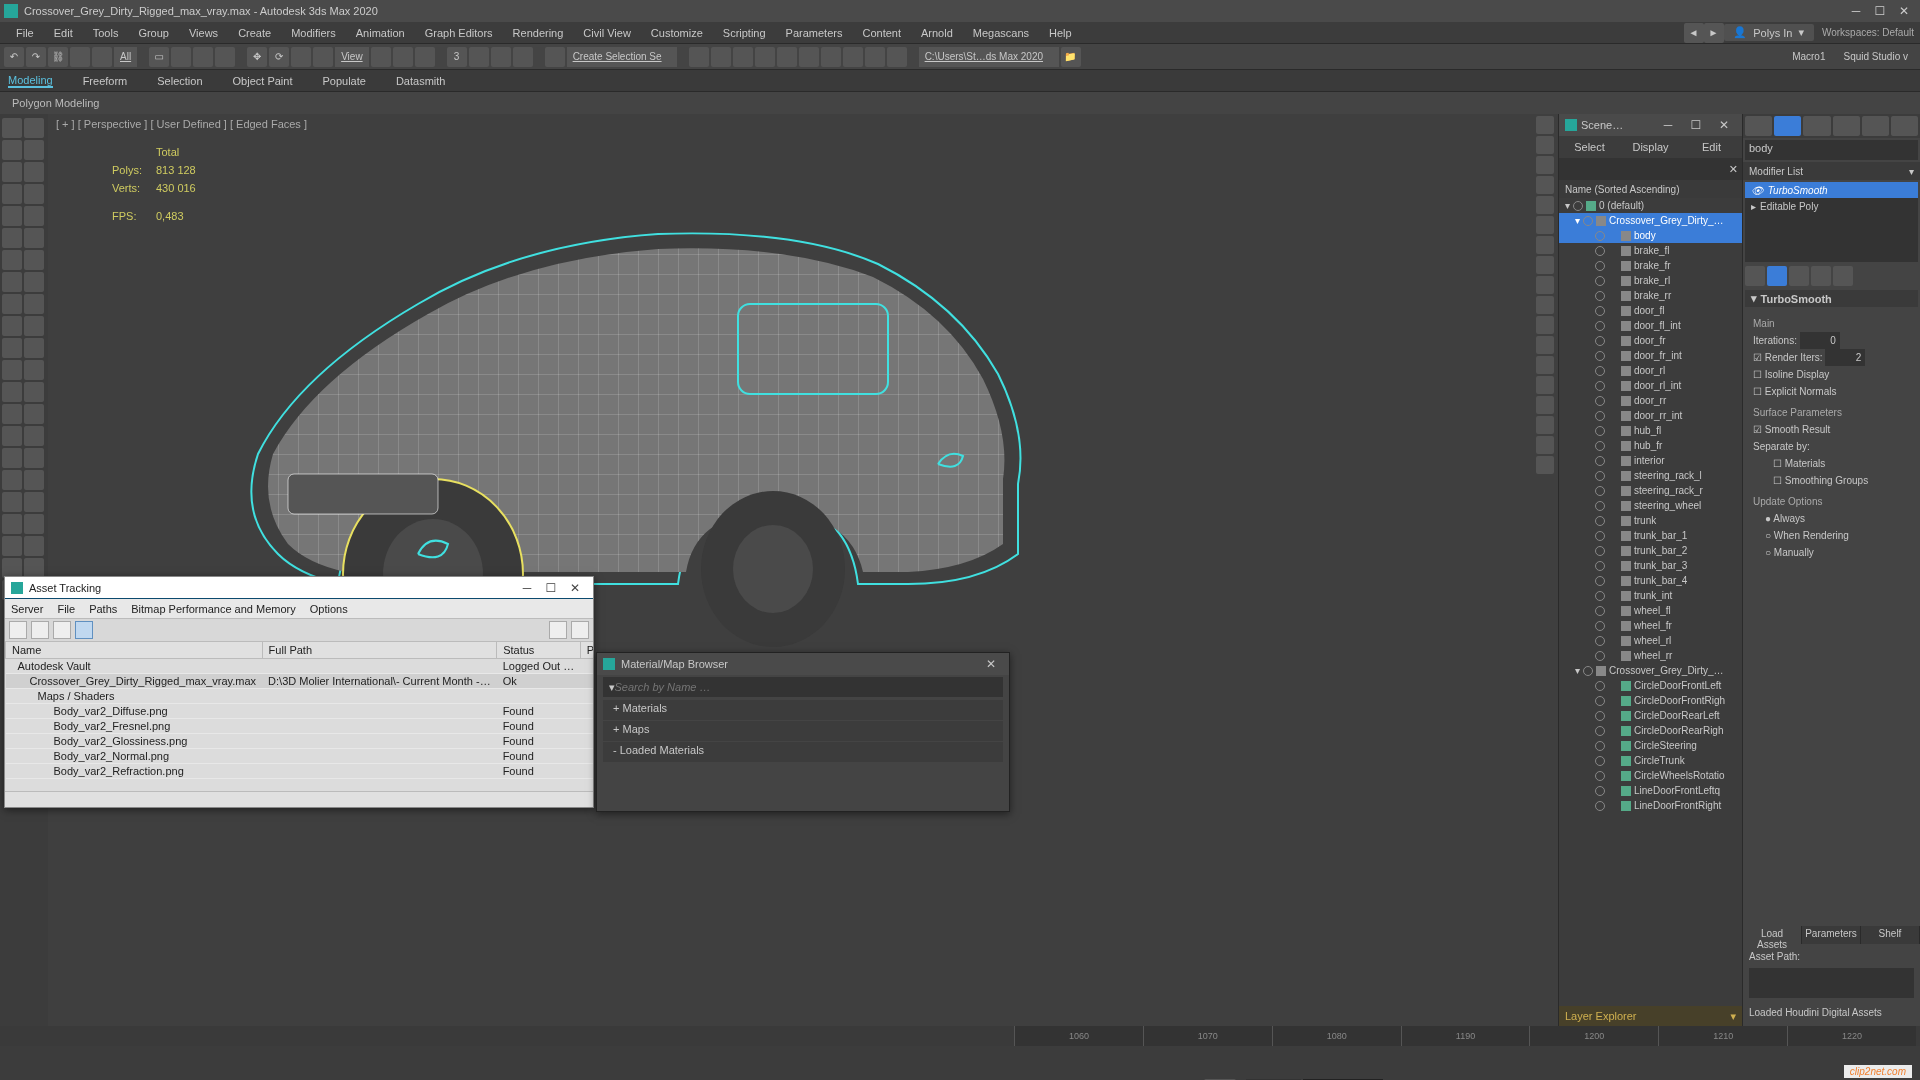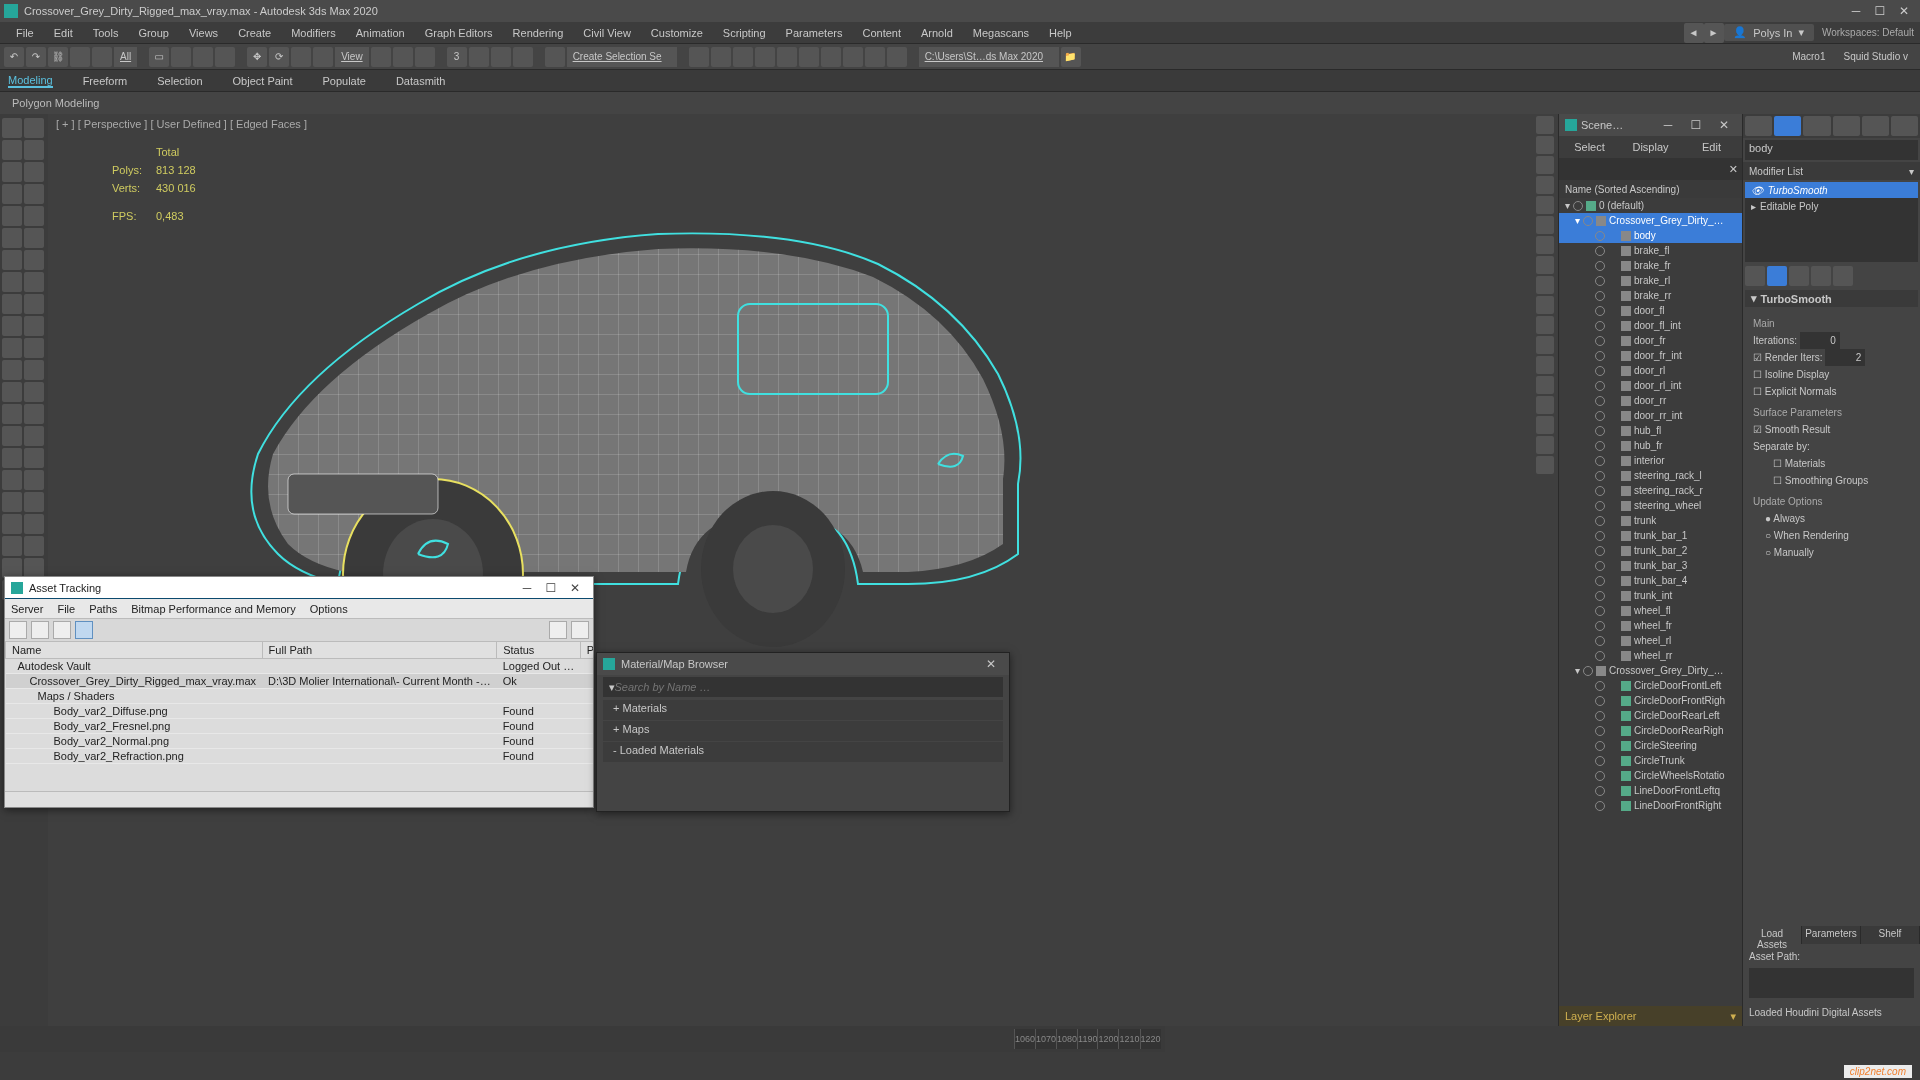--- a/index.html
+++ b/index.html
@@ -79,21 +79,21 @@
 .asset-table table { width:100%; border-collapse:collapse; }
 .asset-table th { background:#e0e0e0; text-align:left; padding:2px 6px; border:1px solid #bbb; font-weight:normal; }
 .asset-table td { padding:1px 6px; border-bottom:1px solid #e8e8e8; white-space:nowrap; overflow:hidden; }
 .asset-table tr.sel { background:#d0d0d0; }
 .asset-scroll { height:16px; background:#e0e0e0; border-top:1px solid #bbb; }
 .mat-dlg { position:absolute; left:596px; top:652px; width:414px; height:160px; background:#444; border:1px solid #222; display:flex; flex-direction:column; box-shadow:0 2px 8px rgba(0,0,0,.5); }
 .mat-title { height:22px; background:#4a4a4a; display:flex; align-items:center; padding:0 6px; }
 .mat-search { height:20px; background:#333; margin:2px 6px; display:flex; align-items:center; padding:0 6px; }
 .mat-search input { flex:1; background:transparent; border:none; color:#aaa; outline:none; font-size:11px; font-style:italic; }
 .mat-row { height:20px; padding:2px 10px; background:#3c3c3c; margin:1px 6px; font-size:11px; }
-.bottom { position:absolute; bottom:0; left:0; right:0; height:54px; background:#3c3c3c; display:flex; flex-direction:row;gap:35px; }
+.bottom { position:absolute; bottom:0; left:0; right:0; height:54px; background:#3c3c3c; display:flex; flex-direction:column;gap:35px; }
 .timeline { height:26px; display:flex; align-items:center; background:#3a3a3a; }
 .tl-ruler { flex:1; height:20px; background:#333; margin:0 4px; position:relative; display:flex; align-items:flex-end; }
 .tl-tick { flex:1; text-align:center; font-size:9px; color:#888; border-left:1px solid #555; height:100%; display:flex; align-items:center; justify-content:center; }
 .tl-ctrls { display:flex; gap:2px; padding:0 4px; align-items:center; }
 .tl-btn { width:20px; height:20px; background:#555; display:flex; align-items:center; justify-content:center; border-radius:2px; cursor:pointer; font-size:10px; }
 .tl-big { width:32px; height:32px; background:#555; border-radius:2px; margin:0 4px; font-size:18px; display:flex; align-items:center; justify-content:center; }
 .status { height:28px; display:flex; align-items:center; padding:0 6px; gap:6px; }
 .status input { background:#333; border:1px solid #222; color:#ccc; padding:1px 4px; font-size:10px; }
 .coord { width:60px; }
 .filter-row { display:flex; gap:4px; align-items:center; font-size:10px; }
@@ -598,20 +598,26 @@
             <td>Found</td>
             <td></td>
           </tr>
           <tr class="">
             <td style="padding-left:48px">Body_var2_Fresnel.png</td>
             <td></td>
             <td>Found</td>
             <td></td>
           </tr>
           <tr class="">
+            <td style="padding-left:48px">Body_var2_Glossiness.png</td>
+            <td></td>
+            <td>Found</td>
+            <td></td>
+          </tr>
+          <tr class="">
             <td style="padding-left:48px">Body_var2_Normal.png</td>
             <td></td>
             <td>Found</td>
             <td></td>
           </tr>
           <tr class="">
             <td style="padding-left:48px">Body_var2_Refraction.png</td>
             <td></td>
             <td>Found</td>
             <td></td>

